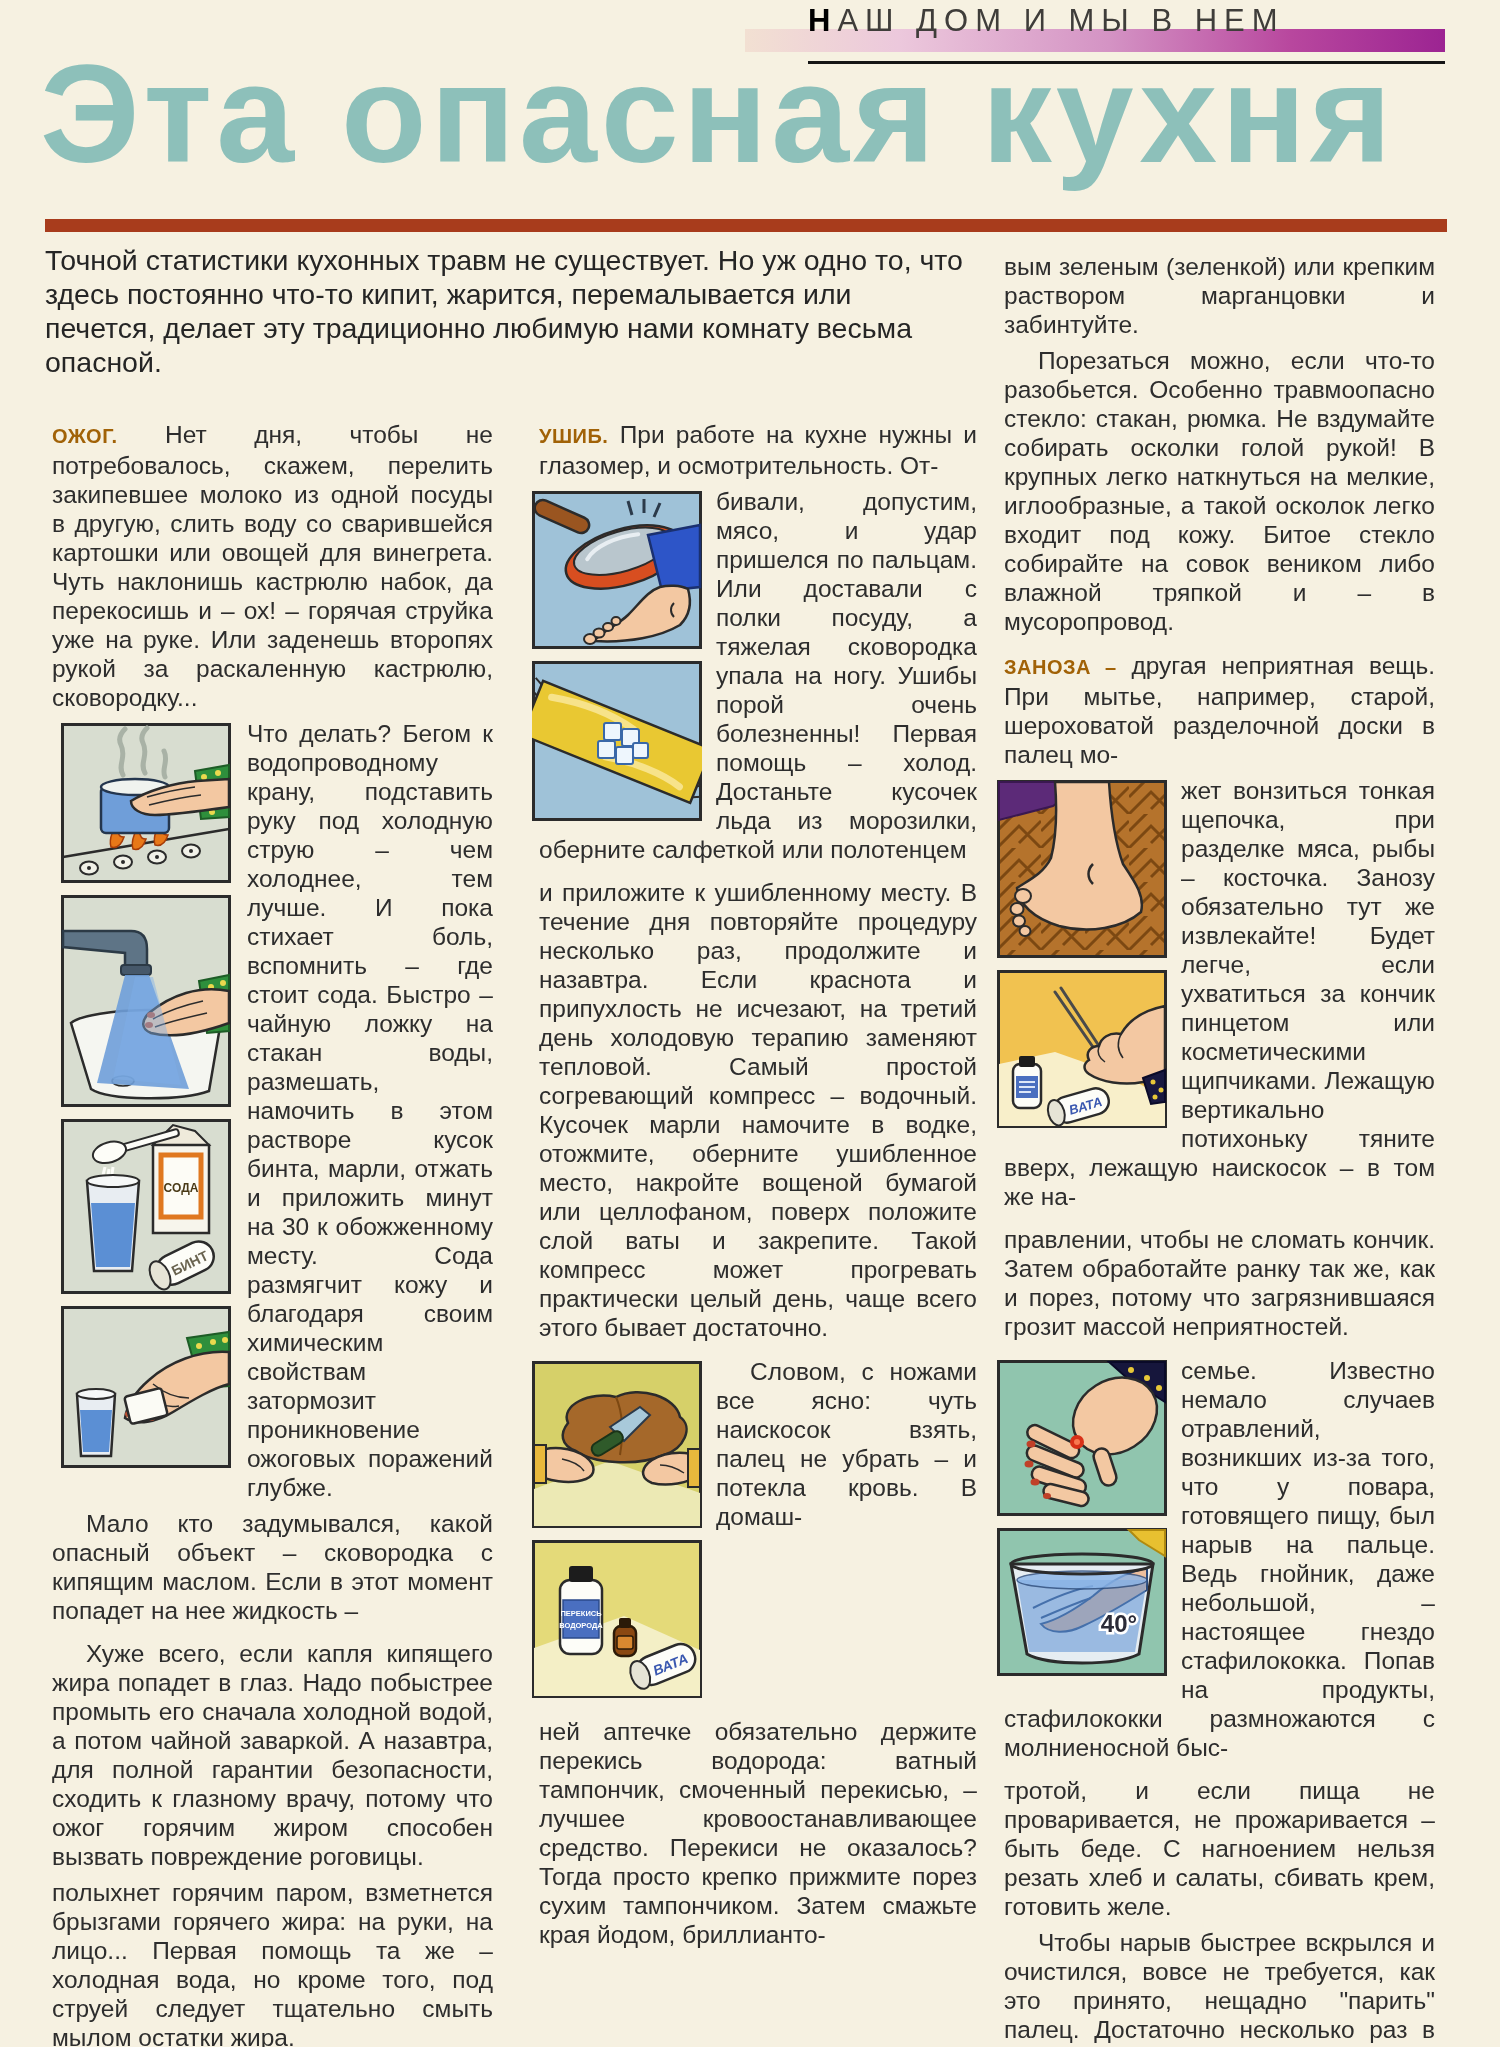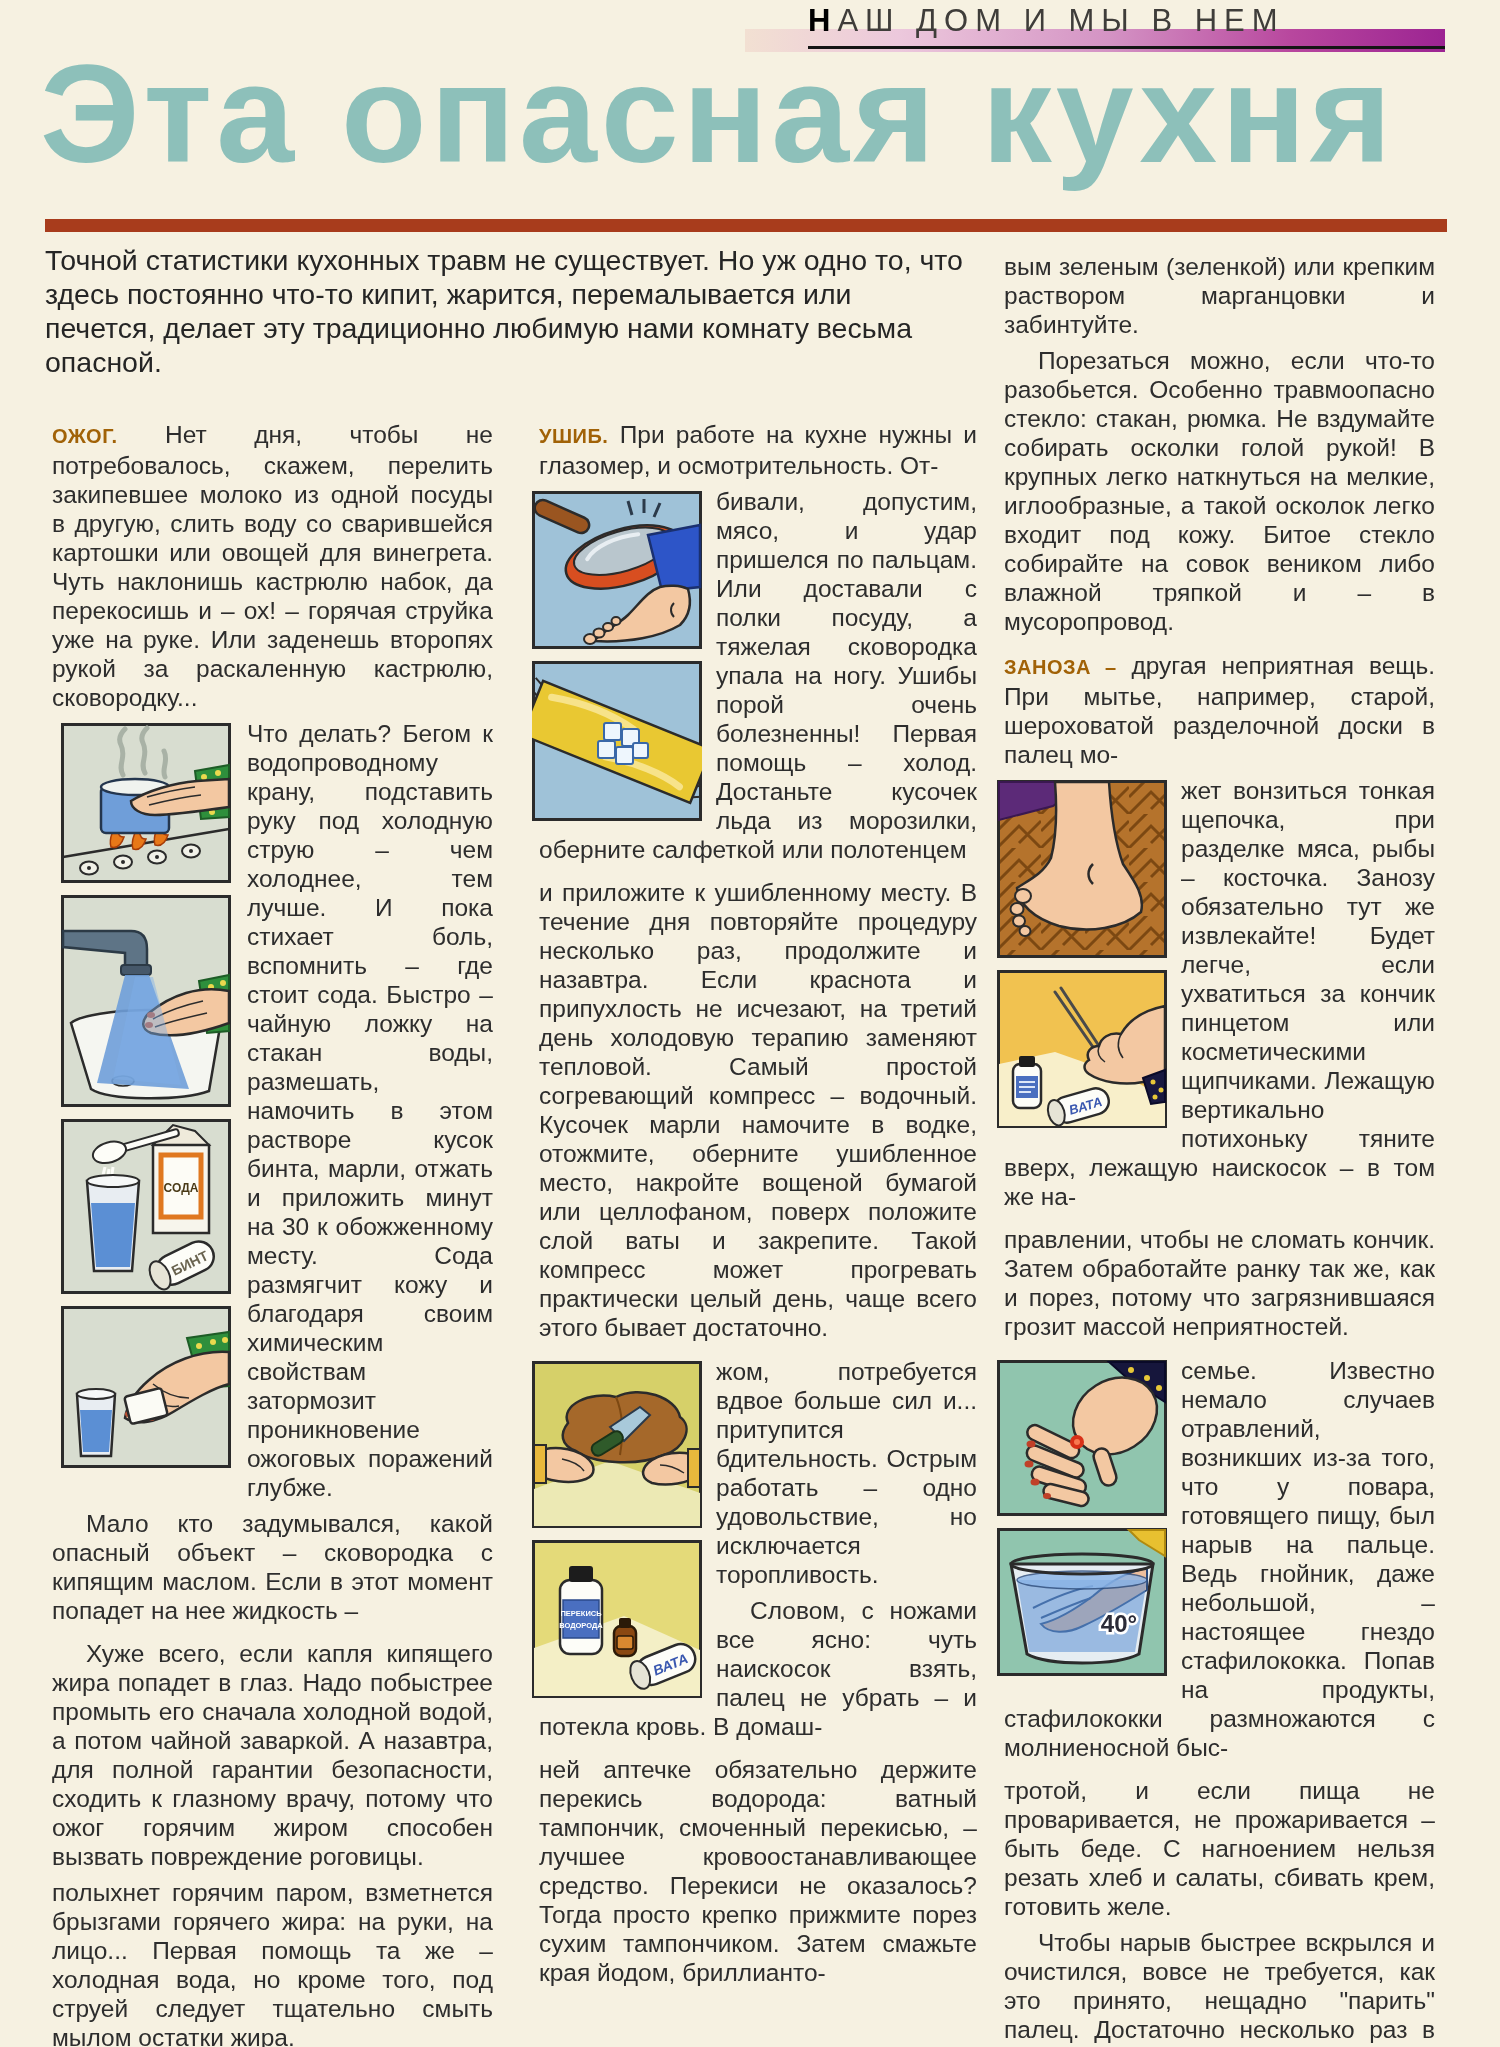--- a/index.html
+++ b/index.html
@@ -10,21 +10,21 @@
     font-family:"Liberation Sans", sans-serif; color:#2e2e2e;
   }
   
   .masthead-bar {
     position:absolute; top:29px; left:745px; width:700px; height:23px;
     background:linear-gradient(to right,#f2e0d2 0%,#ecc8dc 22%,#d493c4 52%,#b8479e 78%,#9c2492 100%);
   }
   .masthead {
     position:absolute; top:3px; left:808px; width:637px; z-index:2;
     font-size:31px; letter-spacing:7px; color:#3f3d3a; white-space:nowrap;
-    border-bottom:3px solid #151515; padding-bottom:7px;
+    border-bottom:3px solid #151515; padding-bottom:22px;
   }
   .masthead .lead-char { font-weight:bold; color:#000; }
   
   .title {
     position:absolute; top:44px; left:40px; width:1456px;
     font-size:140px; font-weight:bold; line-height:1; letter-spacing:4px;
     color:#8dc0ba; white-space:nowrap;
   }
   .rule { position:absolute; top:219px; left:45px; width:1402px; height:13px; background:#a83c1c; }
   
@@ -269,21 +269,20 @@
             <rect x="87" y="78" width="12" height="10" rx="2" fill="#2b1a08"></rect>
             <rect x="85" y="96" width="16" height="13" rx="2" fill="#d88830" stroke="#2b1a08" stroke-width="1.5"></rect>
             <g transform="rotate(-22 134 124)">
               <rect x="104" y="110" width="60" height="29" rx="14" fill="#fdfdf8" stroke="#2b2b2b" stroke-width="2.5"></rect>
               <ellipse cx="106" cy="124.5" rx="9" ry="14.5" fill="#e6e4d6" stroke="#2b2b2b" stroke-width="2"></ellipse>
               <text x="138" y="131" font-size="14" font-weight="bold" font-style="italic" fill="#3a58b0" text-anchor="middle">ВАТА</text>
             </g>
           </svg>
 
         </div>
-        <p class="para">жом, потребуется вдвое больше сил и... притупится бдительность. Острым работать – одно удовольствие, но исключается торопливость.</p>
         <p class="para indent">Словом, с ножами все ясно: чуть наискосок взять, палец не убрать – и потекла кровь. В домаш-</p>
       </div>
       <p class="para">ней аптечке обязательно держите перекись водорода: ватный тампончик, смоченный перекисью, – лучшее кровоостанавливающее средство. Перекиси не оказалось? Тогда просто крепко прижмите порез сухим тампончиком. Затем смажьте края йодом, бриллианто-</p>
     </div>
   </div>
 
   <div class="col col3">
     <p class="para">вым зеленым (зеленкой) или крепким раствором марганцовки и забинтуйте.</p>
     <p class="para indent">Порезаться можно, если что-то разобьется. Особенно травмоопасно стекло: стакан, рюмка. Не вздумайте собирать осколки голой рукой! В крупных легко наткнуться на мелкие, иглообразные, а такой осколок легко входит под кожу. Битое стекло собирайте на совок веником либо влажной тряпкой и – в мусоропровод.</p>
 

